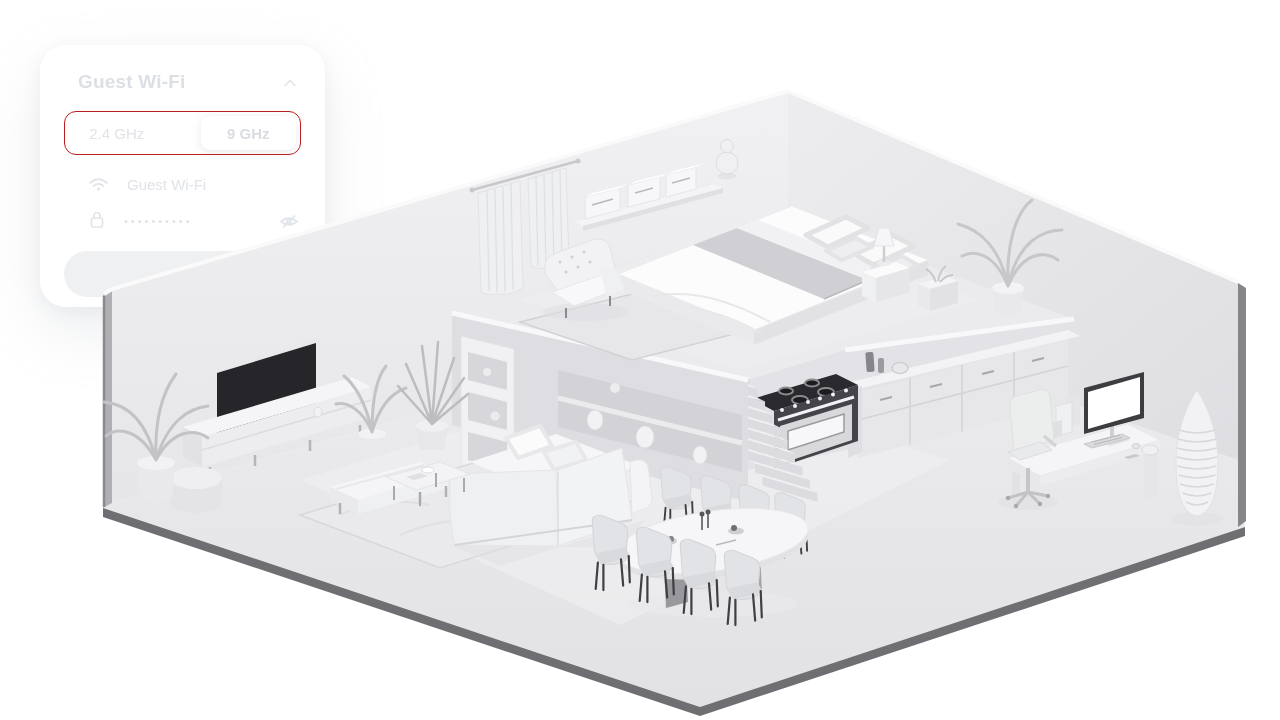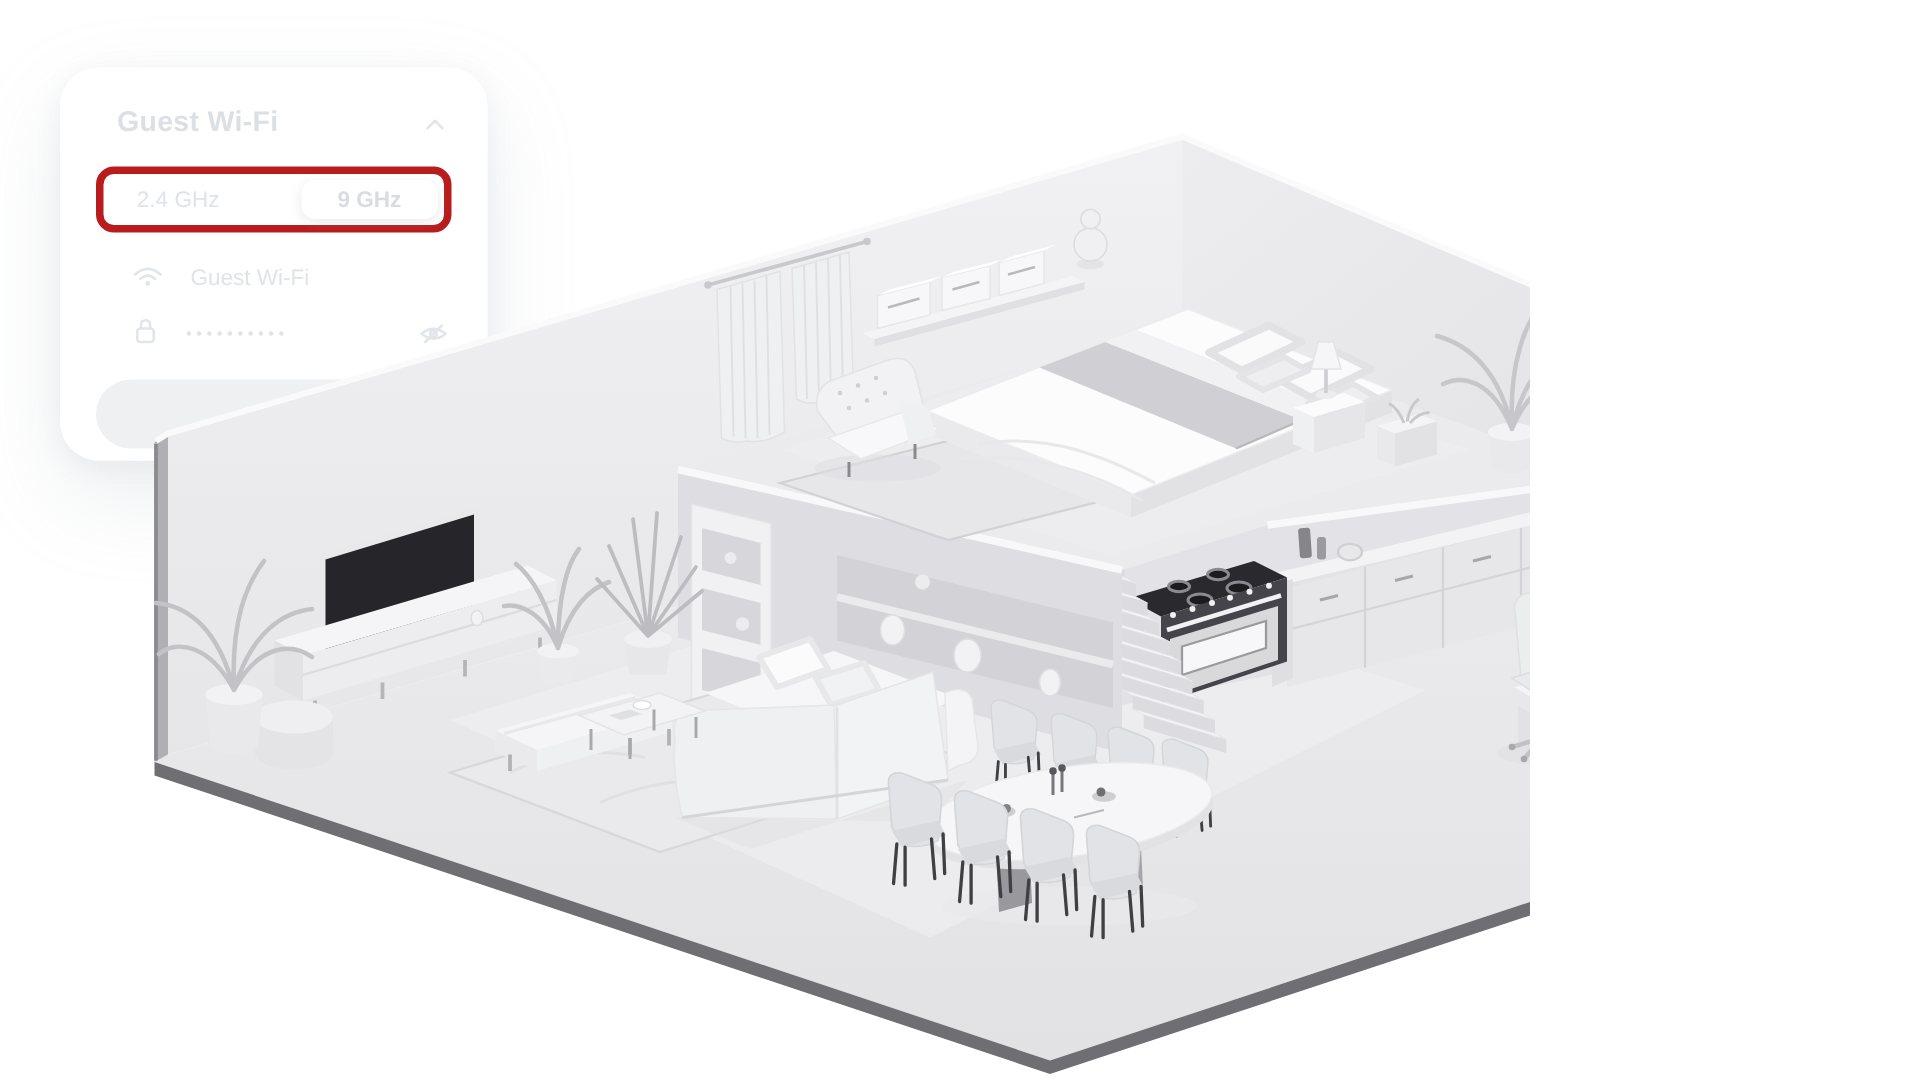--- a/index.html
+++ b/index.html
@@ -1,25 +1,25 @@
 <!DOCTYPE html>
 <html><head>
 <meta charset="utf-8">
 <style>
   html,body{margin:0;padding:0;background:#fff;}
-  #stage{position:relative;width:1020px;height:720px;overflow:hidden;background:#ffffff;
+  #stage{position:relative;width:1280px;height:720px;overflow:hidden;background:#ffffff;
          font-family:"Liberation Sans",sans-serif;}
   
   .card{position:absolute;left:40px;top:45px;width:285px;height:262px;z-index:1;
         background:rgba(255,255,255,.95);border-radius:26px;
         box-shadow:0 24px 60px rgba(160,168,180,.20),0 4px 16px rgba(160,168,180,.12);}
   .card-head{display:flex;justify-content:space-between;align-items:center;padding:26px 28px 0 38px;}
   .card-title{font-size:19px;font-weight:700;color:#dcdfe4;letter-spacing:.2px;}
   .chev{display:flex;align-items:center;}
-  .seg{margin:18px 24px 0;display:flex;border:5px solid #b91c1c;border-radius:12px;padding:4px;height:44px;box-sizing:border-box;gap:36px;}
+  .seg{margin:18px 24px 0;display:flex;border:1px solid #b91c1c;border-radius:12px;padding:4px;height:44px;box-sizing:border-box;gap:36px;}
   .seg-opt{flex:1;display:flex;align-items:center;justify-content:center;font-size:15px;color:#e0e3e7;border-radius:9px;cursor:pointer;}
   .seg-opt.selected{background:#fff;box-shadow:0 2px 8px rgba(170,176,188,.28);color:#d9dce1;font-weight:700;}
   .row{display:flex;align-items:center;gap:18px;margin:20px 26px 0 48px;color:#e0e3e7;font-size:15px;}
   .row.pw{margin-top:16px;}
   .dots{font-size:11px;letter-spacing:3px;color:#e0e3e7;}
   .eye{margin-left:auto;display:flex;align-items:center;}
   .save{display:block;margin:19px auto 0;width:237px;height:46px;border:none;border-radius:23px;
         background:#eef0f2;color:#fafbfc;font-size:15px;font-weight:700;cursor:pointer;
         font-family:"Liberation Sans",sans-serif;}
   

